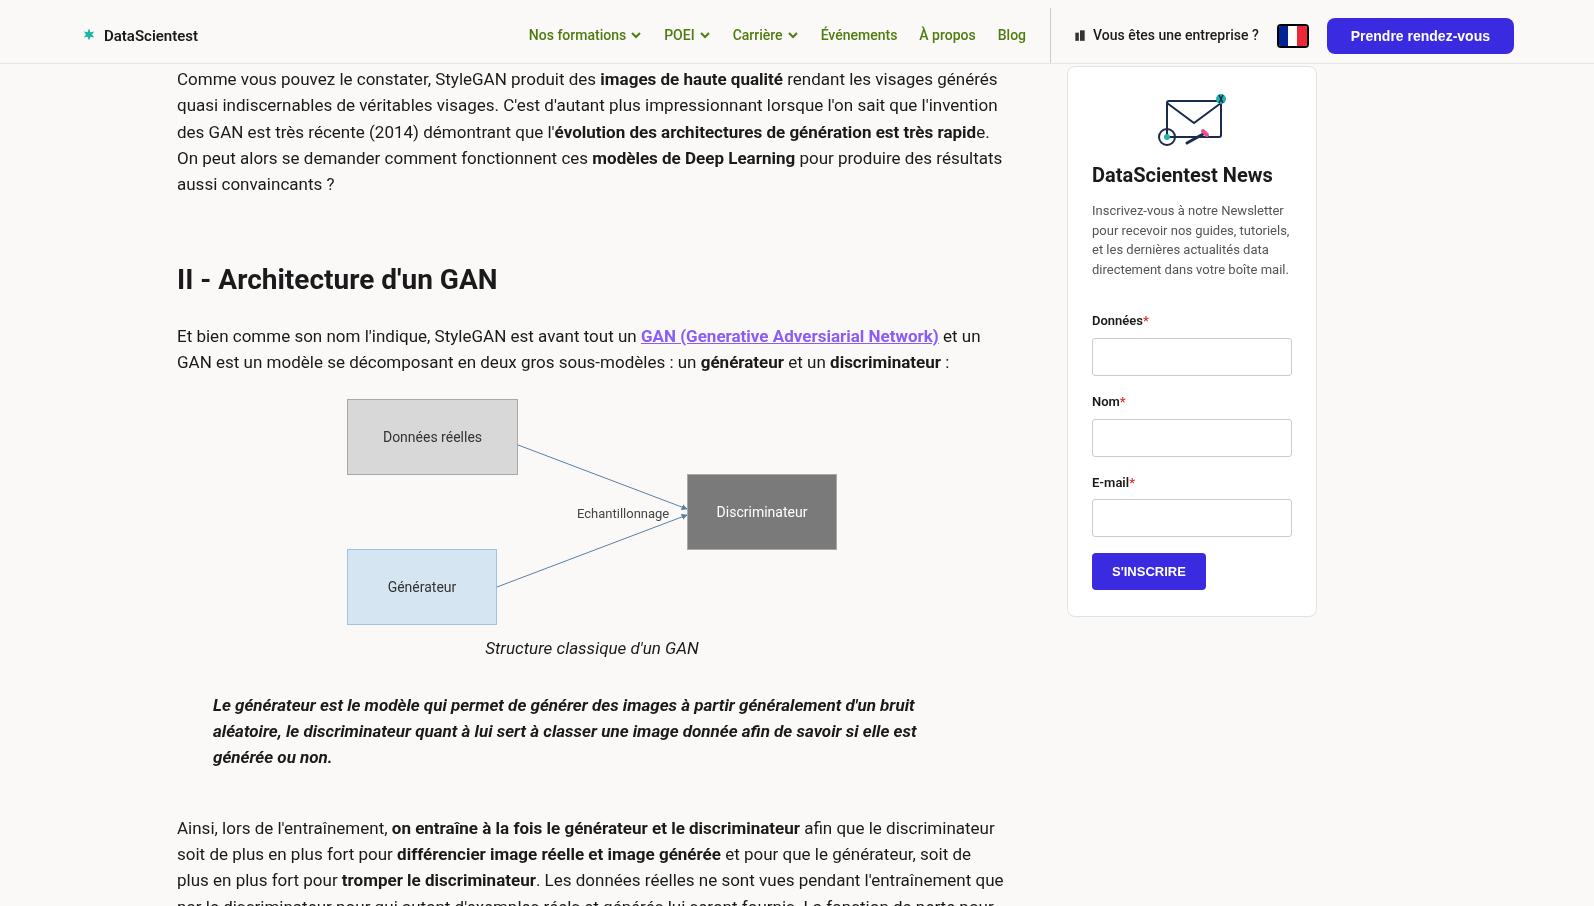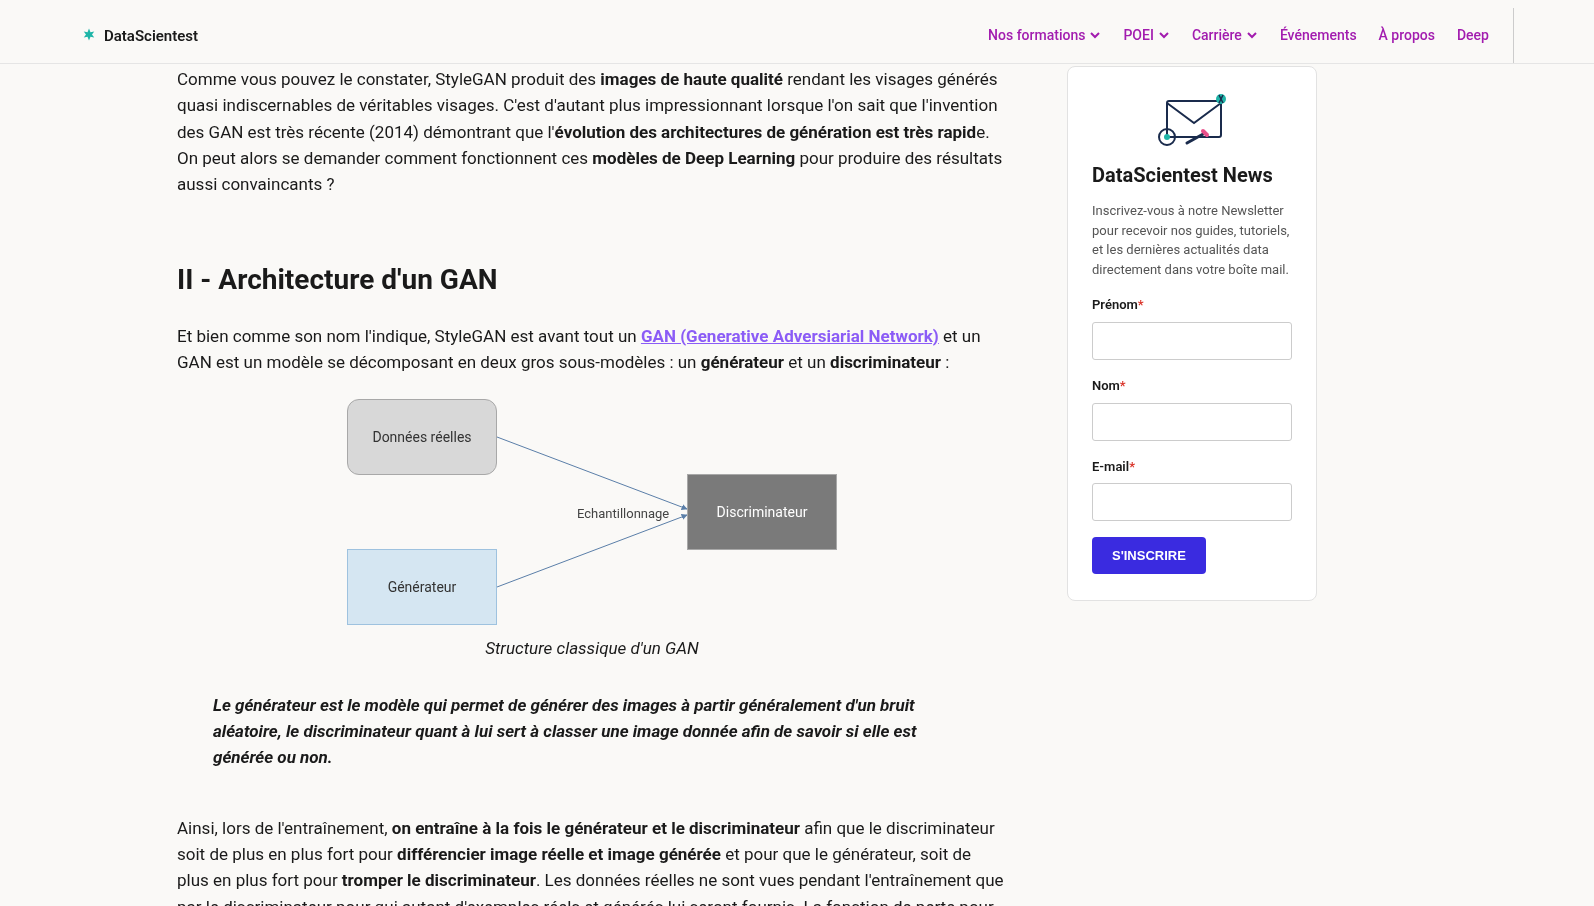--- a/index.html
+++ b/index.html
@@ -29,21 +29,21 @@
   }
   .logo-icon { width: 18px; height: 18px; color: #1fb5a8; }
   .nav {
     display: flex; align-items: center; gap: 22px;
     padding-right: 24px;
     border-right: 1px solid #ccc;
     height: 100%;
   }
   .nav-item {
     display: flex; align-items: center; gap: 4px;
-    font-size: 14px; font-weight: 500; color: #a21caf;
+    font-size: 14px; font-weight: 500; color: #4d7c0f;
     cursor: pointer;
   }
   .chev { width: 12px; height: 12px; }
   .right-area { display: flex; align-items: center; gap: 18px; margin-left: 22px; }
   .enterprise {
     display: flex; align-items: center; gap: 6px;
     font-size: 14px; font-weight: 500;
     cursor: pointer;
   }
   .flag {
@@ -96,39 +96,39 @@
     margin: 24px auto 6px;
     position: relative;
     height: 230px;
   }
   .box {
     position: absolute;
     display: flex; align-items: center; justify-content: center;
     font-size: 14px; color: #333;
     border: 1px solid #a8a8a8;
   }
-  .box-data { left: 0; top: 0; width: 150px; height: 76px; background: #d8d8d8; border-radius: 12px; }
+  .box-data { left: 0; top: 0; width: 171px; height: 76px; background: #d8d8d8; }
   .box-gen  { left: 0; top: 150px; width: 150px; height: 76px; background: #d5e6f2; border-color: #9ec2df; }
   .box-disc { right: 0; top: 75px; width: 150px; height: 76px; background: #7a7a7a; color: #fff; }
   .echantillon { position: absolute; top: 105px; left: 230px; font-size: 13px; color: #444; }
   .diag-svg { position:absolute; inset:0; width:100%; height:100%; }
   
   .sidebar {
     width: 250px;
     flex-shrink: 0;
   }
   .news-card {
     border: 1px solid #e2e2e2;
     background: #fff;
     border-radius: 8px;
     padding: 22px 24px 26px;
   }
   .news-img { display:flex; justify-content:center; margin-bottom:10px;}
   .news-card h3 { font-size: 20px; font-weight: 700; margin-bottom: 10px; }
-  .news-card p.desc { font-size: 13px; color: #555; line-height: 1.5; margin-bottom: 16px; }
+  .news-card p.desc { font-size: 13px; color: #555; line-height: 1.5; margin-bottom: 32px; }
   .field { margin-bottom: 16px; }
   .field label { font-size: 13px; font-weight: 600; display: block; margin-bottom: 6px; }
   .req { color: #d93025; }
   .field input[type="text"], .field input[type="email"] {
     width: 100%;
     height: 38px;
     border: 1px solid #ccc;
     border-radius: 3px;
     padding: 0 10px;
     font-size: 14px;
@@ -173,23 +173,38 @@
           <path d="M2 4l4 4 4-4"></path>
         </svg>
     </div>
     <div class="nav-item">
       <span>Événements</span>
     </div>
     <div class="nav-item">
       <span>À propos</span>
     </div>
     <div class="nav-item">
-      <span>Deep</span>
+      <span>Blog</span>
     </div>
   </nav>
+  <div class="right-area">
+    <div class="enterprise">
+      <svg width="14" height="14" viewBox="0 0 24 24" fill="#333">
+          <rect x="4" y="8" width="6" height="14"></rect>
+          <rect x="12" y="4" width="8" height="18"></rect>
+        </svg>
+      <span>Vous êtes une entreprise ?</span>
+    </div>
+    <div class="flag">
+      <span style="background:#002395"></span>
+      <span style="background:#fff"></span>
+      <span style="background:#ed2939"></span>
+    </div>
+    <button class="cta">Prendre rendez-vous</button>
+  </div>
 </header>
 
 <div class="container">
   <article class="article">
 
     <p>
       <span>Comme vous pouvez le constater, StyleGAN produit des </span><strong>images de haute qualité</strong><span> rendant les visages générés quasi indiscernables de véritables visages. C'est d'autant plus impressionnant lorsque l'on sait que l'invention des GAN est très récente (2014) démontrant que l'</span><strong>évolution des architectures de génération est très rapid</strong><span>e. On peut alors se demander comment fonctionnent ces </span><strong>modèles de Deep Learning</strong><span> pour produire des résultats aussi convaincants ?</span>
     </p>
 
     <h2>II - Architecture d'un GAN</h2>
@@ -234,21 +249,21 @@
           <circle cx="20" cy="48" r="8" fill="none" stroke="#1a2b4c" stroke-width="2"></circle>
           <circle cx="20" cy="48" r="3" fill="#1fb5a8"></circle>
           <path d="M40 54 l18 -10" stroke="#1a2b4c" stroke-width="3" stroke-linecap="round"></path>
           <path d="M56 42 l4 4" stroke="#e94f8a" stroke-width="4" stroke-linecap="round"></path>
         </svg>
       </div>
       <h3>DataScientest News</h3>
       <p class="desc">Inscrivez-vous à notre Newsletter pour recevoir nos guides, tutoriels, et les dernières actualités data directement dans votre boîte mail.</p>
 
       <div class="field">
-        <label><span>Prénom</span><span class="req">*</span></label>
+        <label><span>Données</span><span class="req">*</span></label>
         <input type="text" style="">
       </div>
       <div class="field">
         <label><span>Nom</span><span class="req">*</span></label>
         <input type="text" style="">
       </div>
       <div class="field">
         <label><span>E-mail</span><span class="req">*</span></label>
         <input type="email" style="">
       </div>

